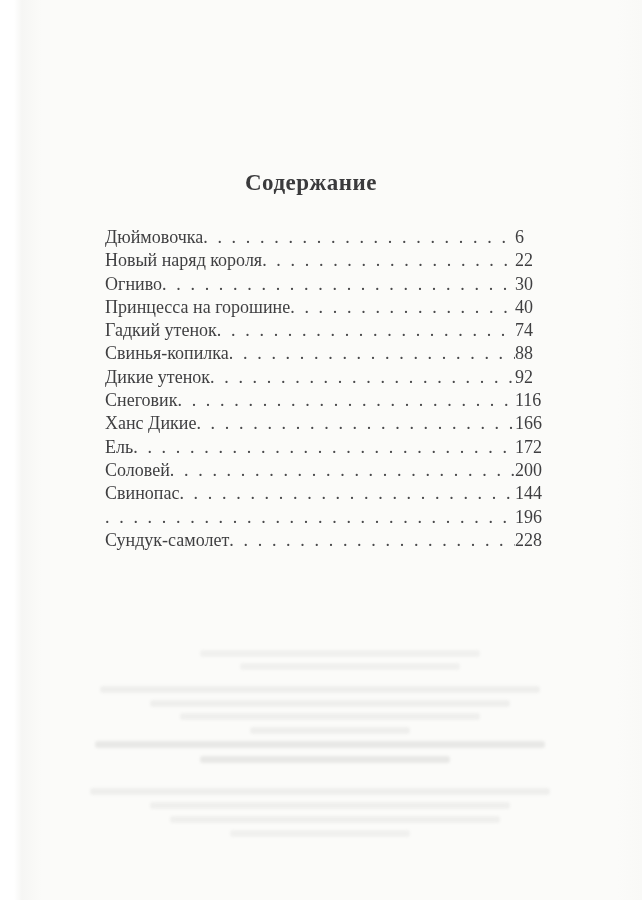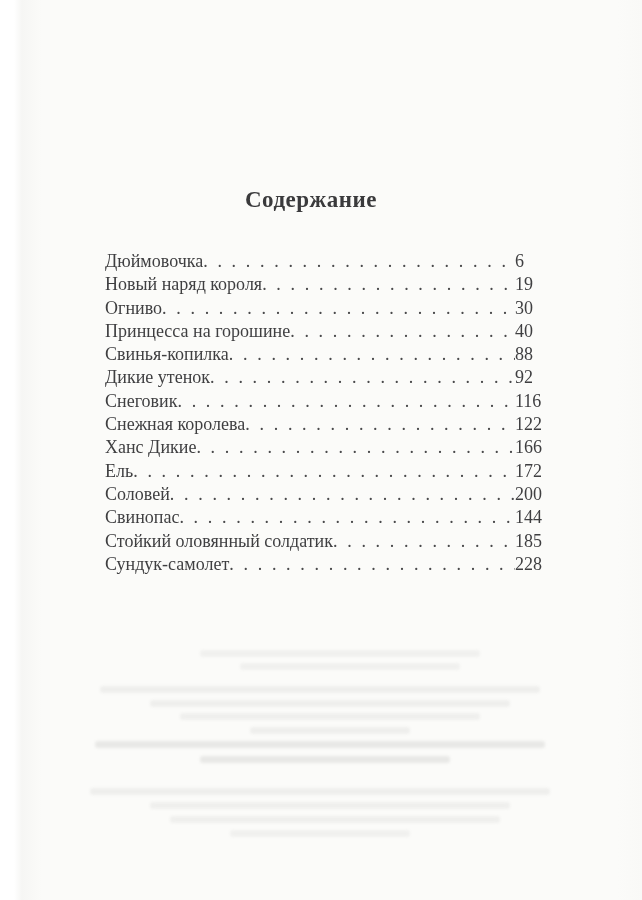--- a/index.html
+++ b/index.html
@@ -11,42 +11,42 @@
   }
   .page {
     position: relative;
     width: 642px; height: 900px;
     background:
       linear-gradient(90deg, #ffffff 0px, #ffffff 14px, #f6f6f4 22px, #fbfbf9 42px, #fbfbf9 96%, #f9f9f7 100%);
     color: #3f3f41;
   }
   .title {
     position: absolute;
-    top: 187px; left: 0; width: 622px;
+    top: 170px; left: 0; width: 622px;
     margin: 0;
     text-align: center;
     font-size: 23px;
     font-weight: bold;
     letter-spacing: 0.5px;
     color: #3a3a3c;
   }
   .toc {
     position: absolute;
     top: 226px; left: 105px;
     width: 454px;
   }
   .toc-row {
     display: flex;
     align-items: baseline;
     height: 23.3px;
     font-size: 18px;
     line-height: 23.3px;
     color: #3f3f41;
   }
-  .toc-title { white-space: nowrap; margin-top: 24px; }
+  .toc-title { white-space: nowrap; }
   .leader {
     flex: 1 1 auto;
     overflow: hidden;
     white-space: nowrap;
     min-width: 10px;
   }
   .leader::after {
     content: ". . . . . . . . . . . . . . . . . . . . . . . . . . . . . . . . . . . . . . . . . . . . . .";
     letter-spacing: 2.6px;
     color: #4a4a4c;
@@ -77,60 +77,60 @@
   <div class="toc" id="toc">
     <div class="toc-row">
       <span class="toc-title">Дюймовочка</span>
       <span class="leader"></span>
       <span class="toc-page">6</span>
     </div>
 
     <div class="toc-row">
       <span class="toc-title">Новый наряд короля</span>
       <span class="leader"></span>
-      <span class="toc-page">19</span>
+      <span class="toc-page">22</span>
     </div>
 
     <div class="toc-row">
       <span class="toc-title">Огниво</span>
       <span class="leader"></span>
       <span class="toc-page">30</span>
     </div>
 
     <div class="toc-row">
       <span class="toc-title">Принцесса на горошине</span>
       <span class="leader"></span>
       <span class="toc-page">40</span>
     </div>
 
 
+    <div class="toc-row">
+      <span class="toc-title">Гадкий утенок</span>
+      <span class="leader"></span>
+      <span class="toc-page">74</span>
+    </div>
 
     <div class="toc-row">
       <span class="toc-title">Свинья-копилка</span>
       <span class="leader"></span>
       <span class="toc-page">88</span>
     </div>
 
     <div class="toc-row">
       <span class="toc-title">Дикие утенок</span>
       <span class="leader"></span>
       <span class="toc-page">92</span>
     </div>
 
     <div class="toc-row">
       <span class="toc-title">Снеговик</span>
       <span class="leader"></span>
       <span class="toc-page">116</span>
     </div>
 
-    <div class="toc-row">
-      <span class="toc-title">Снежная королева</span>
-      <span class="leader"></span>
-      <span class="toc-page">122</span>
-    </div>
 
     <div class="toc-row">
       <span class="toc-title">Ханс Дикие</span>
       <span class="leader"></span>
       <span class="toc-page">166</span>
     </div>
 
     <div class="toc-row">
       <span class="toc-title">Ель</span>
       <span class="leader"></span>
@@ -144,23 +144,22 @@
       <span class="toc-page">200</span>
     </div>
 
     <div class="toc-row">
       <span class="toc-title">Свинопас</span>
       <span class="leader"></span>
       <span class="toc-page">144</span>
     </div>
 
     <div class="toc-row">
-      <span class="toc-title">Стойкий оловянный солдатик</span>
       <span class="leader"></span>
-      <span class="toc-page">185</span>
+      <span class="toc-page">196</span>
     </div>
 
     <div class="toc-row">
       <span class="toc-title">Сундук-самолет</span>
       <span class="leader"></span>
       <span class="toc-page">228</span>
     </div>
 
   </div>
 

